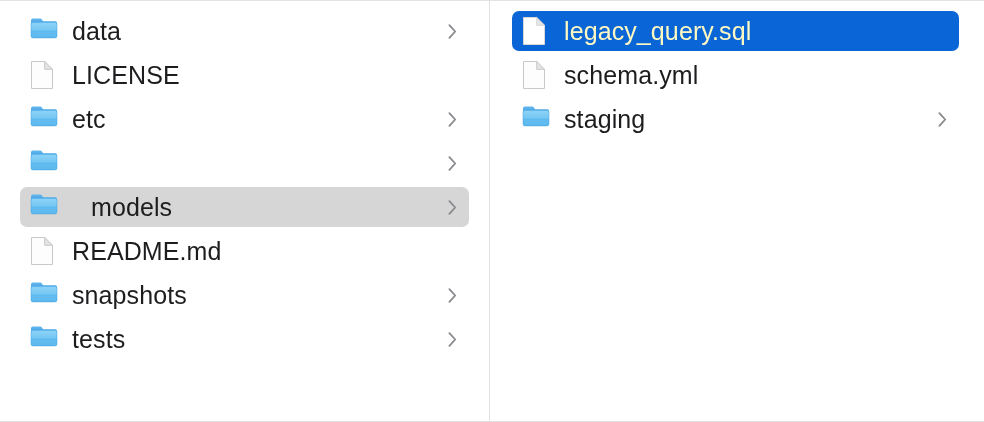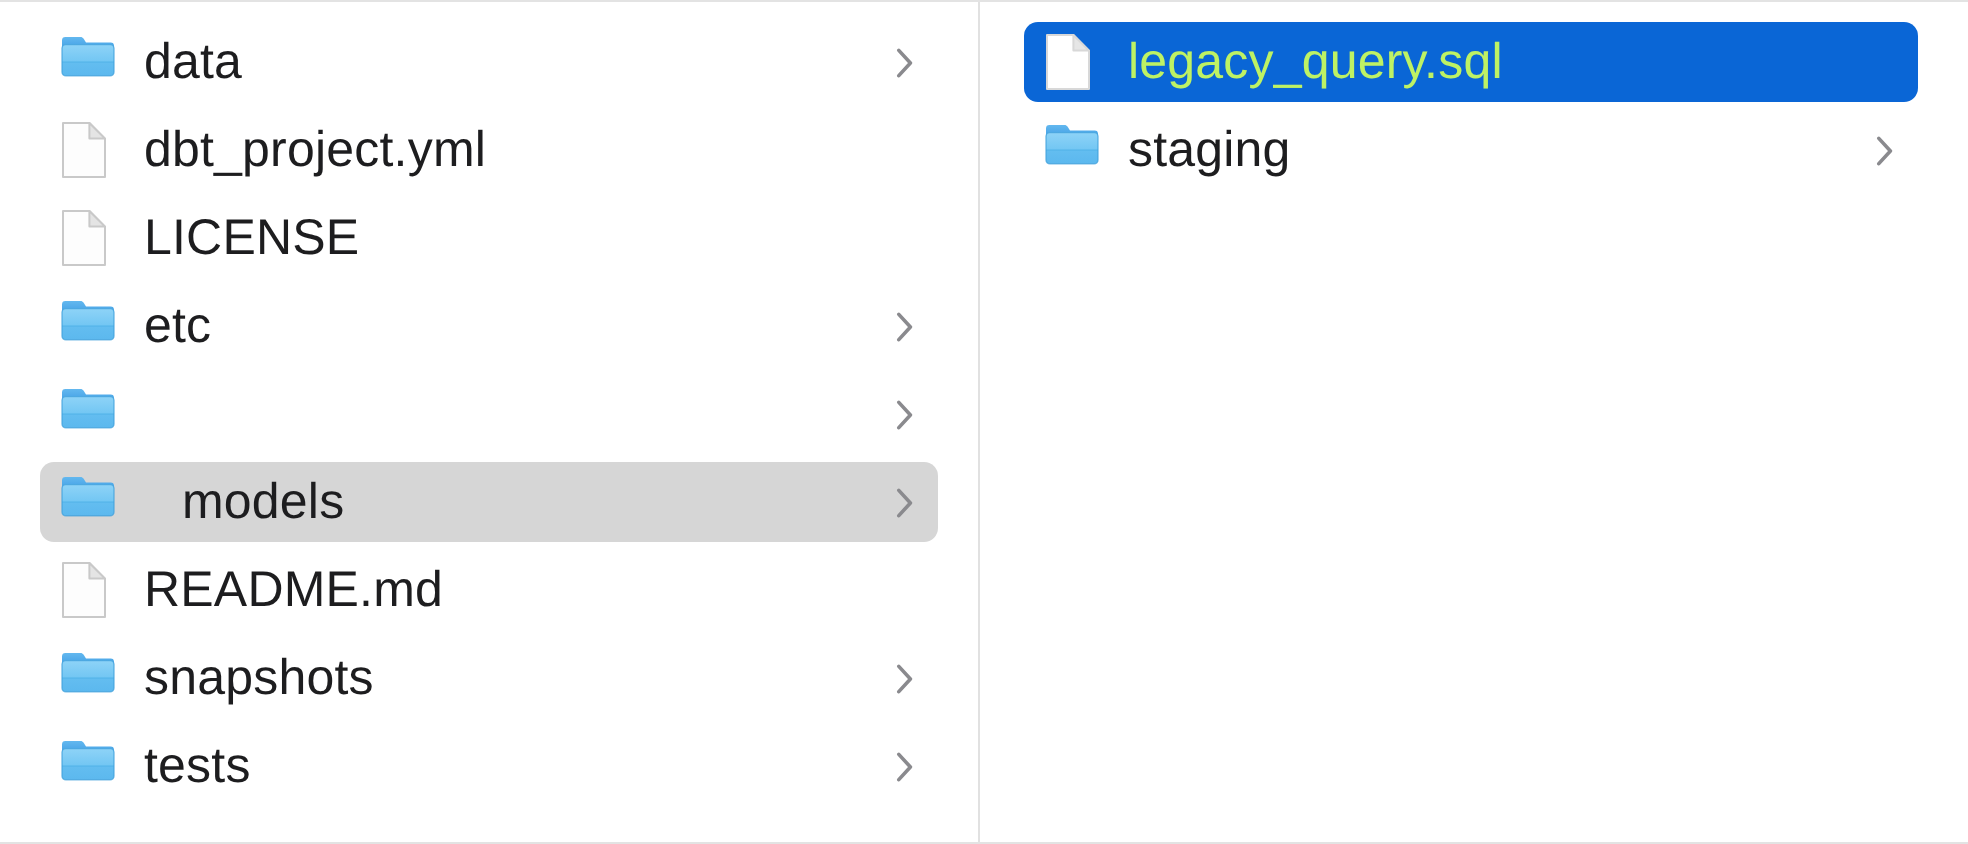--- a/index.html
+++ b/index.html
@@ -79,21 +79,21 @@
 
   .label {
     font-size: 25px;
     line-height: 30px;
     color: #1d1d1f;
     letter-spacing: 0.1px;
     white-space: nowrap;
     overflow: hidden;
     text-overflow: ellipsis;
   }
-  .row.selected-blue .label { color: #bef264; }
+  .row.selected-blue .label { color: #fef9c3; }
 
   .chevron {
     margin-left: auto;
     flex: 0 0 auto;
     width: 14px;
     height: 20px;
     display: flex;
     align-items: center;
     justify-content: center;
   }
@@ -133,34 +133,20 @@
           </svg>
         </span>
       </div>
       <div class="row">
         <span class="icon doc">
           <svg width="24" height="30" viewBox="0 0 24 30" xmlns="http://www.w3.org/2000/svg">
             <path d="M1.5 1.5h13.2L22.5 9.3V28.5H1.5z" fill="#fdfdfd" stroke="#c9c9c9" stroke-width="1" stroke-linejoin="round"></path>
             <path d="M14.7 1.5V9.3h7.8z" fill="#e4e4e4" stroke="#c9c9c9" stroke-width="1" stroke-linejoin="round"></path>
           </svg>
         </span>
-        <span class="label">dbt_project.yml</span>
-        <span class="chevron hidden">
-          <svg width="9" height="15" viewBox="0 0 9 15" xmlns="http://www.w3.org/2000/svg">
-            <path d="M1.4 1.2L7.2 7.5 1.4 13.8" fill="none" stroke="#8a8a8e" stroke-width="1.8" stroke-linecap="round" stroke-linejoin="round"></path>
-          </svg>
-        </span>
-      </div>
-      <div class="row">
-        <span class="icon doc">
-          <svg width="24" height="30" viewBox="0 0 24 30" xmlns="http://www.w3.org/2000/svg">
-            <path d="M1.5 1.5h13.2L22.5 9.3V28.5H1.5z" fill="#fdfdfd" stroke="#c9c9c9" stroke-width="1" stroke-linejoin="round"></path>
-            <path d="M14.7 1.5V9.3h7.8z" fill="#e4e4e4" stroke="#c9c9c9" stroke-width="1" stroke-linejoin="round"></path>
-          </svg>
-        </span>
         <span class="label">LICENSE</span>
         <span class="chevron hidden">
           <svg width="9" height="15" viewBox="0 0 9 15" xmlns="http://www.w3.org/2000/svg">
             <path d="M1.4 1.2L7.2 7.5 1.4 13.8" fill="none" stroke="#8a8a8e" stroke-width="1.8" stroke-linecap="round" stroke-linejoin="round"></path>
           </svg>
         </span>
       </div>
       <div class="row">
         <span class="icon folder">
           <svg width="28" height="24" viewBox="0 0 28 24" xmlns="http://www.w3.org/2000/svg">
@@ -324,20 +310,34 @@
           </svg>
         </span>
         <span class="label">legacy_query.sql</span>
         <span class="chevron hidden">
           <svg width="9" height="15" viewBox="0 0 9 15" xmlns="http://www.w3.org/2000/svg">
             <path d="M1.4 1.2L7.2 7.5 1.4 13.8" fill="none" stroke="#ffffff" stroke-width="1.8" stroke-linecap="round" stroke-linejoin="round"></path>
           </svg>
         </span>
       </div>
       <div class="row">
+        <span class="icon doc">
+          <svg width="24" height="30" viewBox="0 0 24 30" xmlns="http://www.w3.org/2000/svg">
+            <path d="M1.5 1.5h13.2L22.5 9.3V28.5H1.5z" fill="#fdfdfd" stroke="#c9c9c9" stroke-width="1" stroke-linejoin="round"></path>
+            <path d="M14.7 1.5V9.3h7.8z" fill="#e4e4e4" stroke="#c9c9c9" stroke-width="1" stroke-linejoin="round"></path>
+          </svg>
+        </span>
+        <span class="label">schema.yml</span>
+        <span class="chevron hidden">
+          <svg width="9" height="15" viewBox="0 0 9 15" xmlns="http://www.w3.org/2000/svg">
+            <path d="M1.4 1.2L7.2 7.5 1.4 13.8" fill="none" stroke="#8a8a8e" stroke-width="1.8" stroke-linecap="round" stroke-linejoin="round"></path>
+          </svg>
+        </span>
+      </div>
+      <div class="row">
         <span class="icon folder">
           <svg width="28" height="24" viewBox="0 0 28 24" xmlns="http://www.w3.org/2000/svg">
             <defs>
               <linearGradient id="ftab" x1="0" y1="0" x2="0" y2="1">
                 <stop offset="0" stop-color="#63b8ef"></stop>
                 <stop offset="1" stop-color="#3f9de4"></stop>
               </linearGradient>
               <linearGradient id="fbody" x1="0" y1="0" x2="0" y2="1">
                 <stop offset="0" stop-color="#8ed3f7"></stop>
                 <stop offset="0.55" stop-color="#72c6f3"></stop>

